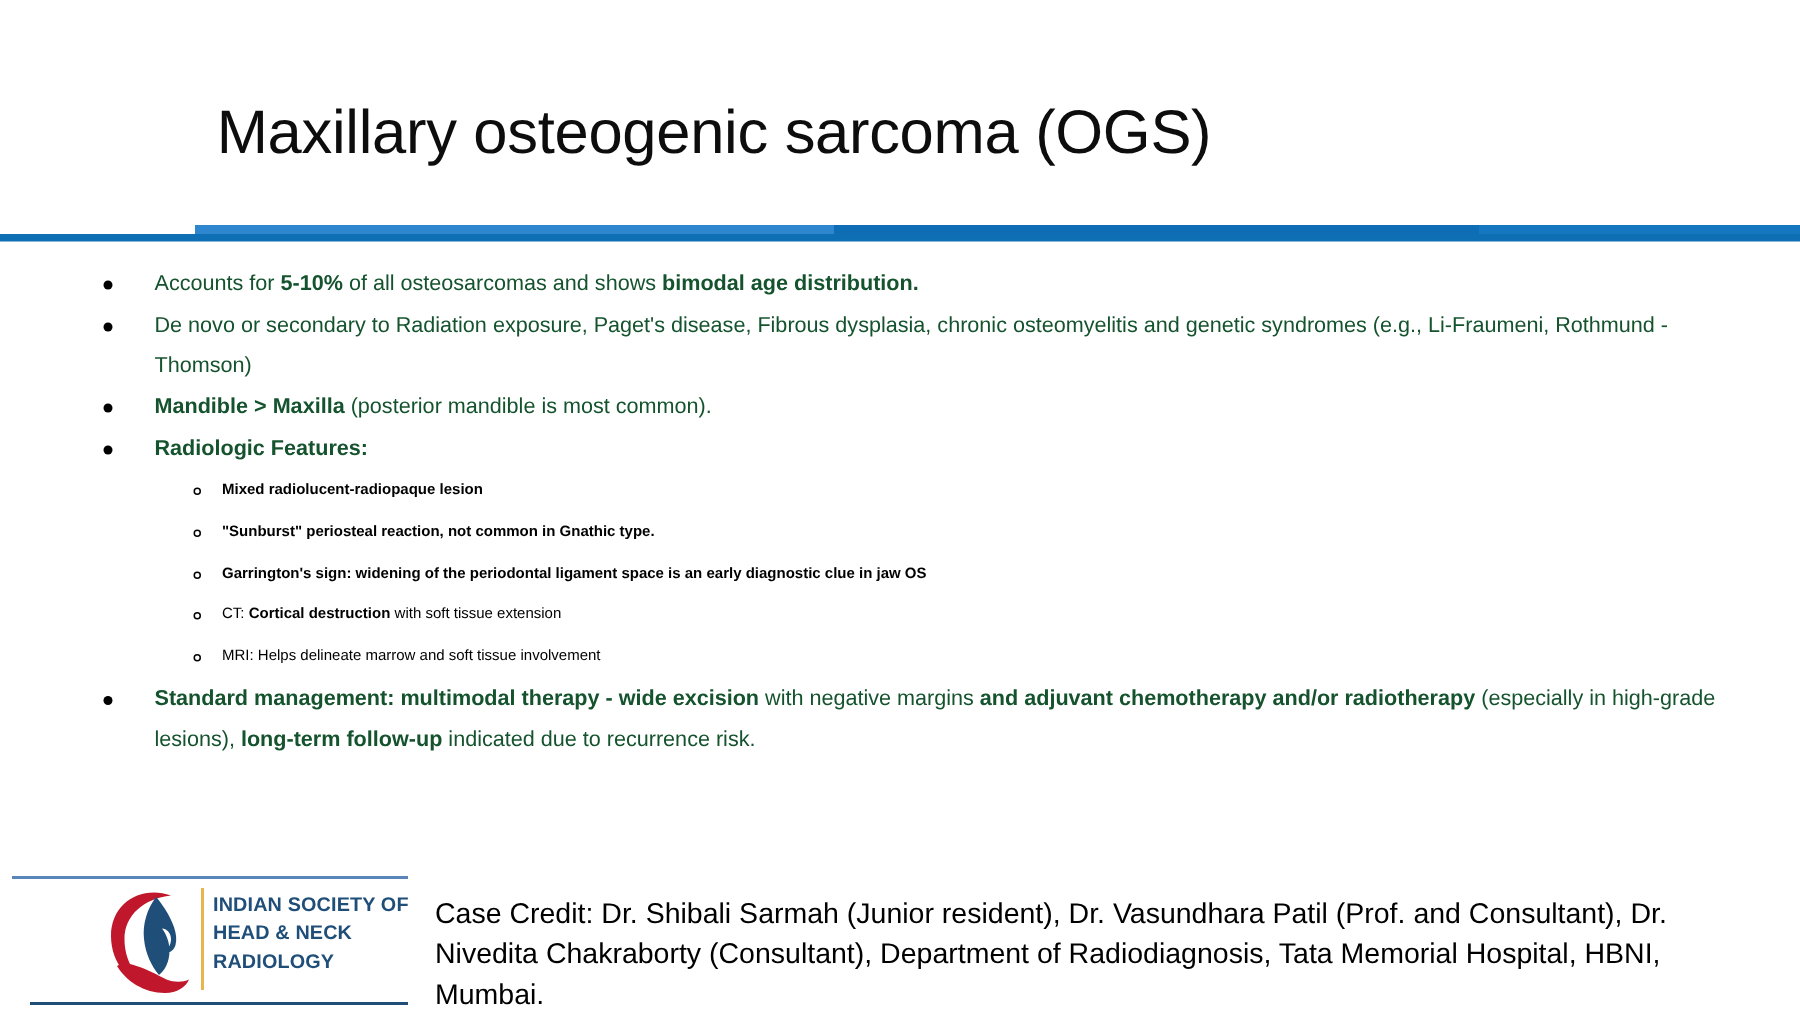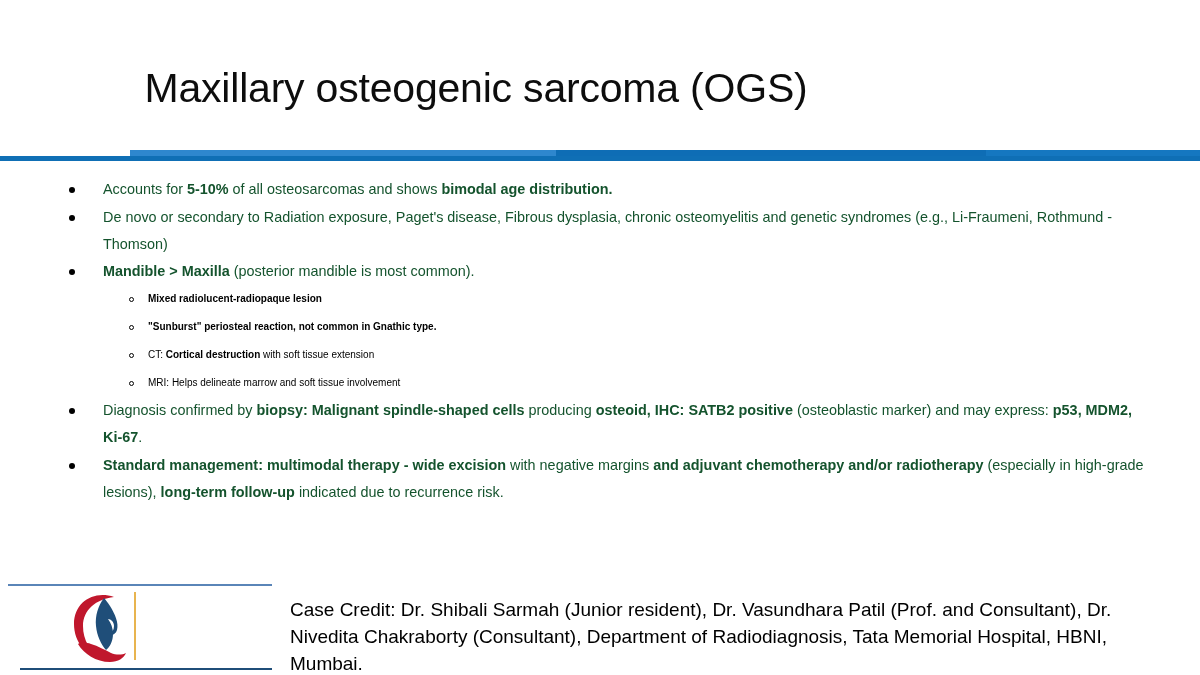--- a/index.html
+++ b/index.html
@@ -184,38 +184,44 @@
     <div class="seg s3" style="background: rgb(14, 109, 181);"></div>
     <div class="seg s4" style="background: rgb(21, 119, 192);"></div>
   </div>
   <div class="base" style="background: rgb(15, 111, 181);"></div>
 </div>
 
 <div class="body-list">
     <div class="bullet"><span>Accounts for <b>5-10%</b> of all osteosarcomas and shows <b>bimodal age distribution.</b></span></div>
     <div class="bullet"><span>De novo or secondary to Radiation exposure, Paget's disease, Fibrous dysplasia, chronic osteomyelitis and genetic syndromes (e.g., Li-Fraumeni, Rothmund - Thomson)</span></div>
     <div class="bullet"><span><b>Mandible &gt; Maxilla</b> (posterior mandible is most common).</span></div>
+    <div class="bullet"><span><b>Radiologic Features:</b></span></div>
     <div class="sub-bullet"><span><b>Mixed radiolucent-radiopaque lesion</b></span></div>
     <div class="sub-bullet"><span><b>"Sunburst" periosteal reaction, not common in Gnathic type.</b></span></div>
+    <div class="sub-bullet"><span><b>Garrington's sign: widening of the periodontal ligament space is an early diagnostic clue in jaw OS</b></span></div>
     <div class="sub-bullet"><span>CT: <b>Cortical destruction</b> with soft tissue extension</span></div>
     <div class="sub-bullet"><span>MRI: Helps delineate marrow and soft tissue involvement</span></div>
-    <div class="bullet"><span>Diagnosis confirmed by <b>biopsy: Malignant spindle-shaped cells</b> producing <b>osteoid, IHC: SATB2 positive</b> (osteoblastic marker) and may express: <b>p53, MDM2, Ki-67</b>.</span></div>
     <div class="bullet"><span><b>Standard management: multimodal therapy - wide excision</b> with negative margins <b>and adjuvant chemotherapy and/or radiotherapy</b> (especially in high-grade lesions), <b>long-term follow-up</b> indicated due to recurrence risk.</span></div>
   </div>
 
 <div class="footer-logo-box">
   <div class="footer-line-top"></div>
 
   <div class="logo-mark">
     <svg width="62" height="72" viewBox="0 0 62 72" xmlns="http://www.w3.org/2000/svg">
       <path d="M44 5 C24 -2 4 10 4 32 C4 50 16 64 32 68 C20 60 13 48 13 34 C13 18 26 7 44 5 Z" fill="#c0172c"></path>
       <path d="M8 52 C14 62 26 70 40 70 C48 70 54 66 56 61 C52 63 46 63 41 61 C35 58 28 54 21 52 C16 50 11 50 8 52 Z" fill="#c0172c"></path>
       <path d="M34 6 C28 14 25 24 26 34 C27 44 31 52 36 58 C40 55 43 49 43 42 C43 36 41 31 38 27 C41 27 44 30 44 34 C44 38 42 41 39 43 C42 44 46 42 47 38 C49 31 45 22 40 14 C38 11 36 8 34 6 Z" fill="#1f4e79"></path>
     </svg>
   </div>
 
   <div class="logo-divider" style="background: rgb(232, 180, 79);"></div>
 
+  <div class="logo-text" style="color: rgb(31, 78, 121);">
+    <div>INDIAN SOCIETY OF</div>
+    <div>HEAD &amp; NECK</div>
+    <div>RADIOLOGY</div>
+  </div>
 
   <div class="footer-line-bottom"></div>
 </div>
 
 <div class="case-credit">Case Credit: Dr. Shibali Sarmah (Junior resident), Dr. Vasundhara Patil (Prof. and Consultant), Dr. Nivedita Chakraborty (Consultant), Department of Radiodiagnosis, Tata Memorial Hospital, HBNI, Mumbai.</div>
 
 </body></html>

